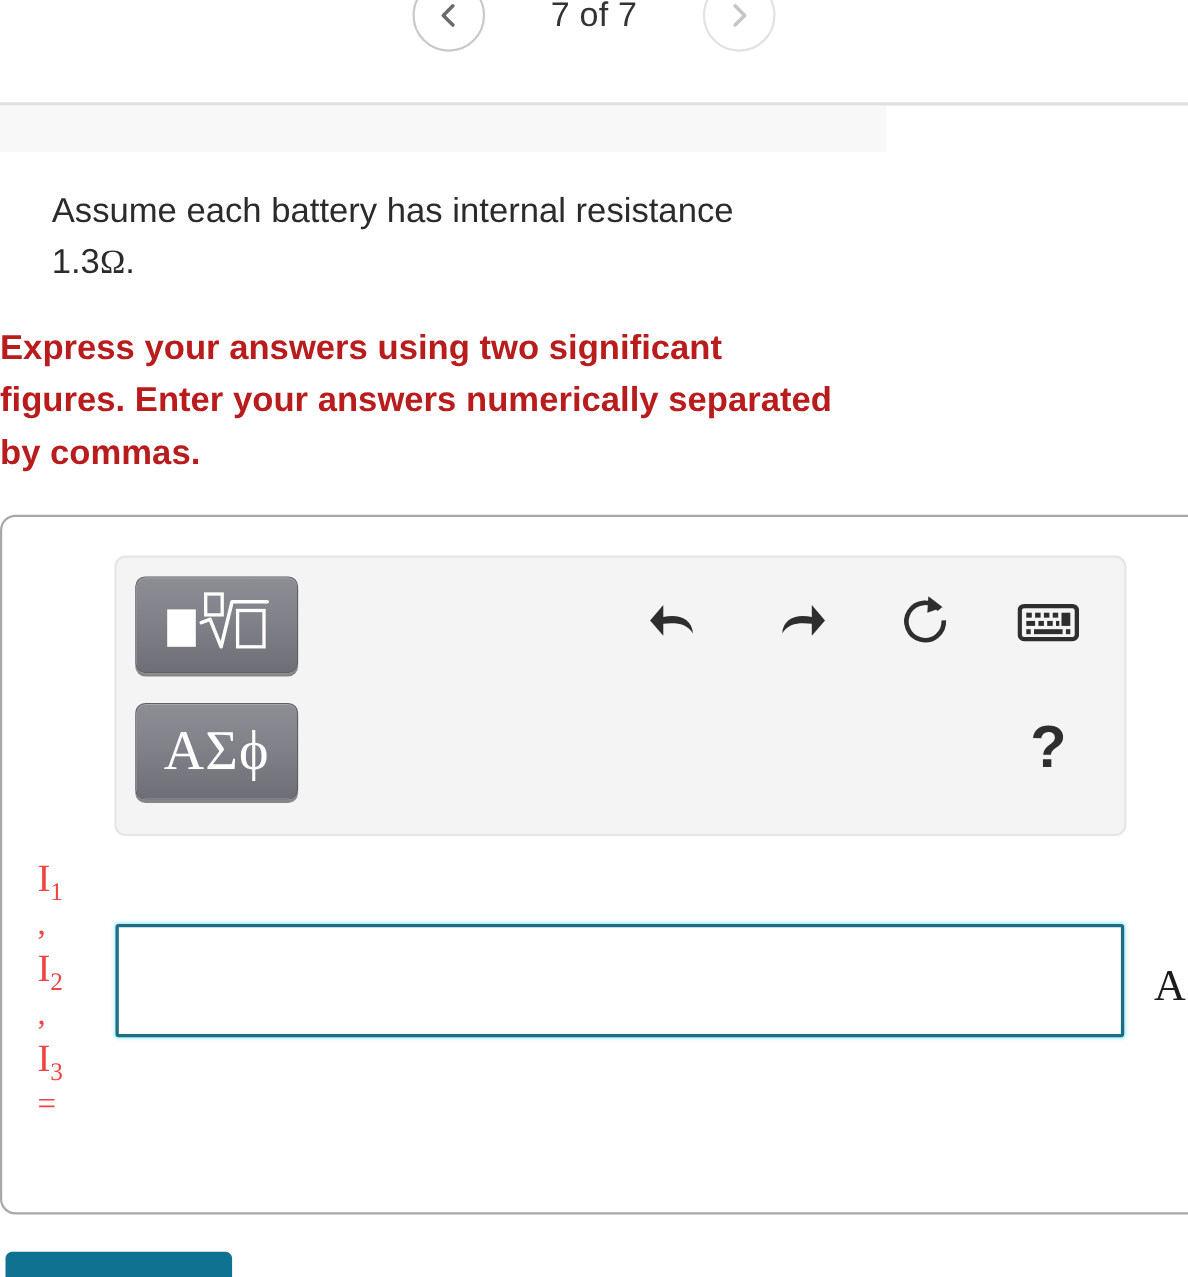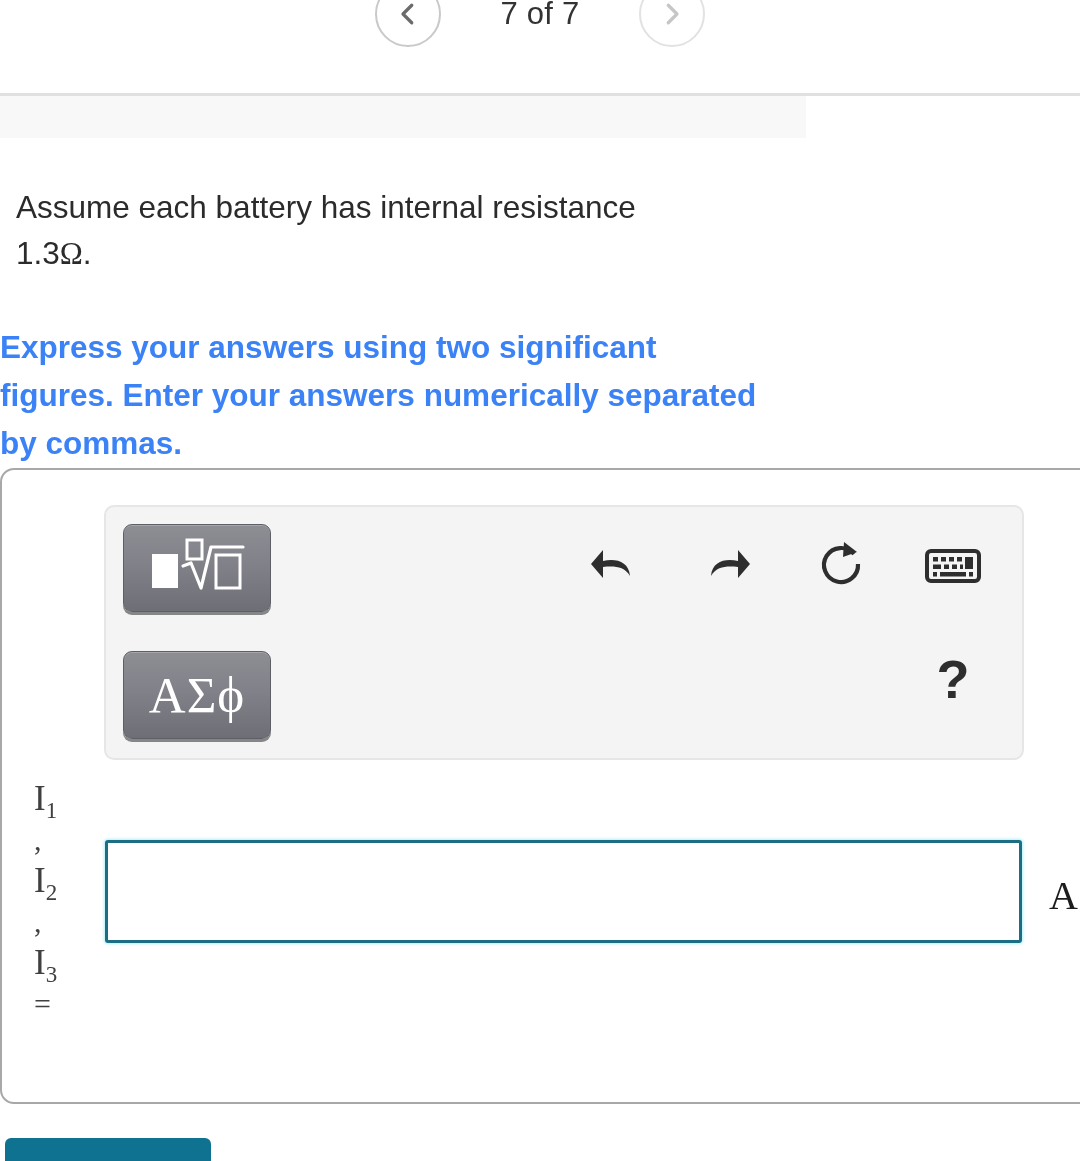--- a/index.html
+++ b/index.html
@@ -71,28 +71,29 @@
   
   .statement {
     position: absolute;
     left: 0; top: 168px;
     width: 790px;
   }
   .stmt-normal {
     font-size: 31.5px;
     line-height: 46px;
     color: #2b2b2b;
-    margin: 16px;
+    margin: 0;
     font-weight: 400;
+    padding-left: 47px;
   }
   .omega { font-family: "Liberation Serif", serif; font-size: 31px; }
   .stmt-bold {
     font-size: 31.5px;
     line-height: 48px;
-    color: #3b82f6;
+    color: #b91c1c;
     margin: 0;
     padding-top: 30px;
     font-weight: bold;
     width: 775px;
   }
 
   
   .answer-panel {
     position: absolute;
     left: 0; top: 468px;
@@ -116,21 +117,21 @@
     position: absolute;
     width: 148px; height: 88px;
     border-radius: 9px;
     background: linear-gradient(to bottom, #8d8d94 0%, #818189 45%, #6e6e76 100%);
     border: 1px solid #5e5e66;
     box-shadow: 0 3px 0 rgba(0,0,0,0.45), inset 0 1px 0 rgba(255,255,255,0.22);
     display: flex; align-items: center; justify-content: center;
     cursor: pointer;
   }
   .mt-btn-template { left: 17px; top: 17px; }
-  .mt-btn-greek    { left: 17px; top: 144px; }
+  .mt-btn-greek    { left: 17px; top: 132px; }
   .greek-label {
     font-family: "Liberation Serif", serif;
     font-size: 51px;
     color: #ffffff;
     line-height: 1;
     letter-spacing: 1px;
   }
 
   .tool-icon {
     position: absolute;
@@ -155,21 +156,21 @@
   .answer-row {
     position: absolute;
     left: 0; top: 300px;
     width: 1094px; height: 300px;
   }
   .var-label {
     position: absolute;
     left: 32px; top: 5px;
     width: 80px;
     font-family: "Liberation Serif", serif;
-    color: #404040;
+    color: #ef4444;
     font-size: 35px;
     line-height: 48px;
   }
   .var-label .sub {
     font-size: 23px;
     vertical-align: sub;
     line-height: 0;
   }
   .var-label .sep { display: block; font-size: 30px; line-height: 34px; }
   .var-label .eqs { display: block; font-size: 30px; line-height: 34px; }

